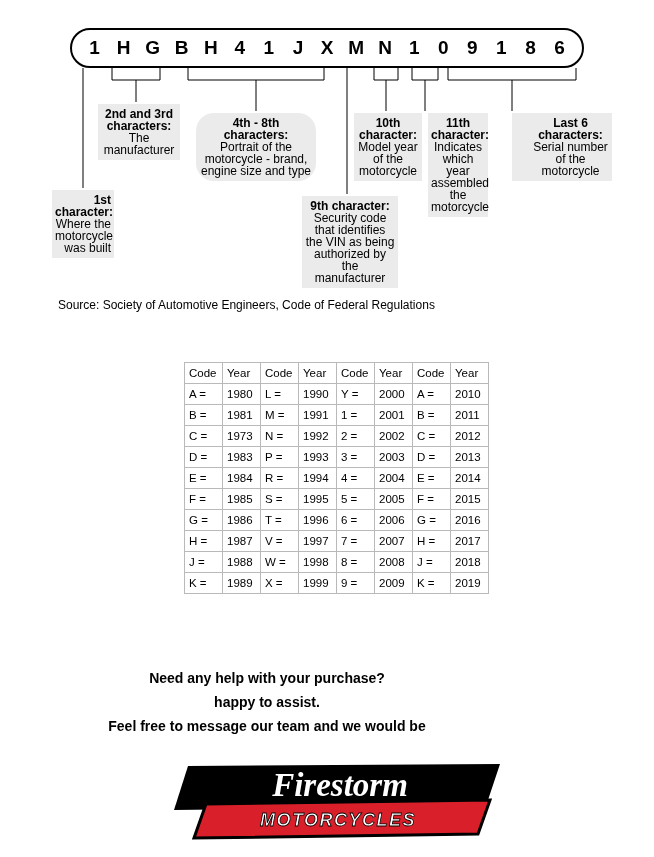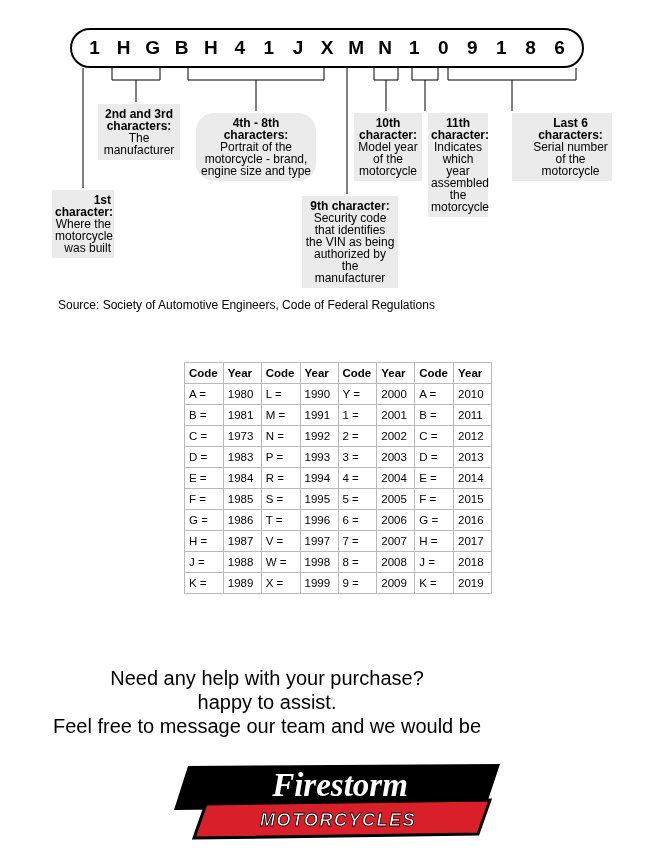--- a/index.html
+++ b/index.html
@@ -103,35 +103,35 @@
     border: 1px solid #b9b9b9;
     font-size: 11.5px;
     font-family: "Liberation Sans", sans-serif;
     padding: 4px 5px 4px 4px;
     height: 17px;
     box-sizing: border-box;
     text-align: left;
     white-space: nowrap;
   }
   table.year-table th {
-    font-weight: bold;
+    font-weight: normal;
     text-align: left;
   }
   table.year-table td.code { width: 38px; }
   table.year-table td.year { width: 38px; margin-top: 10px; }
 
   
   #help-text {
     position: absolute;
     left: 0;
     top: 666px;
     width: 534px;
     text-align: center;
-    font-size: 20px;
-    font-weight: normal;
+    font-size: 14px;
+    font-weight: bold;
     line-height: 24px;
     color: #000;
   }
 
   
   #logo {
     position: absolute;
     left: 172px;
     top: 762px;
     width: 330px;

